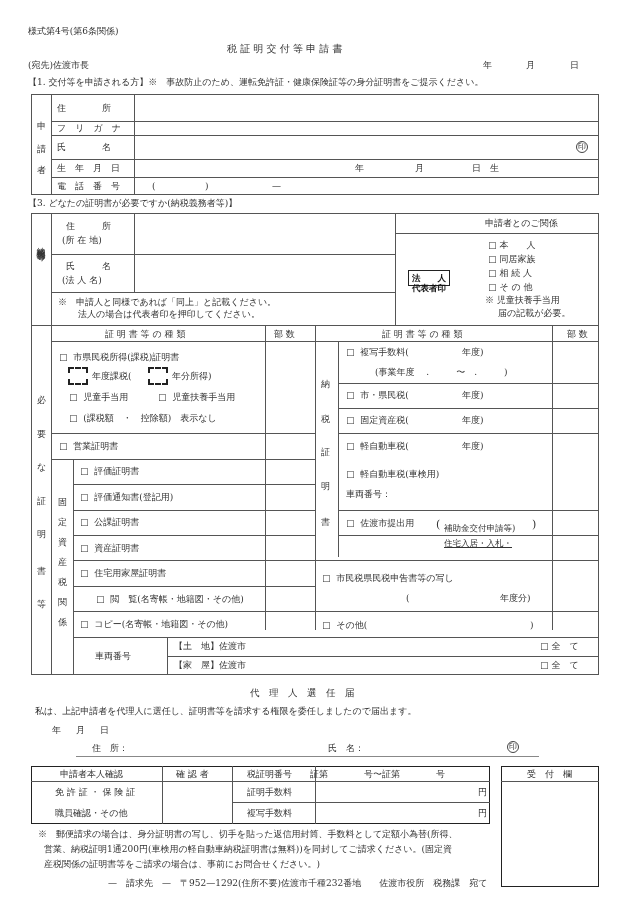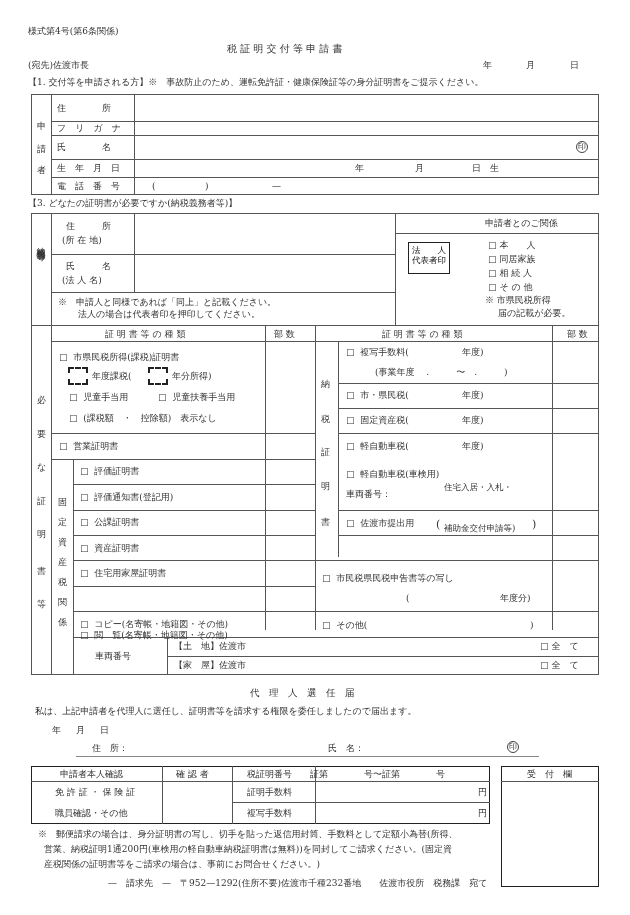--- a/index.html
+++ b/index.html
@@ -73,34 +73,34 @@
   <div class="ln v" style="left:395px;top:213px;height:112px;"></div>
   <div class="ln v" style="left:598px;top:213px;height:112px;"></div>
 </div>
 <span class="t vert" style="left:36px;top:240px;font-size:9px;">納税義務者等</span>
 <span class="t" style="left:66px;top:222px;">住　　　所</span>
 <span class="t" style="left:62px;top:236px;">(所 在 地)</span>
 <div class="abs" style="left:136px;top:215px;width:258px;height:38px;"></div>
 <span class="t" style="left:66px;top:262px;">氏　　　名</span>
 <span class="t" style="left:62px;top:276px;">(法 人 名)</span>
 <div class="abs" style="left:136px;top:256px;width:270px;height:35px;"></div>
-<div class="box" style="left:408px;top:242px;width:42px;height:32px;border:1.5px solid #222;">
+<div class="box" style="left:408px;top:270px;width:42px;height:16px;border:1.5px solid #222;font-weight:bold;">
   <span class="t" style="left:3px;top:3px;font-size:8.5px;font-family:'DejaVu Sans',sans-serif;color:#111;">法　　人</span>
   <span class="t" style="left:3px;top:13px;font-size:8.5px;font-family:'DejaVu Sans',sans-serif;color:#111;">代表者印</span>
 </div>
 <span class="t" style="left:58px;top:298px;">※　申請人と同様であれば「同上」と記載ください。</span>
 <span class="t" style="left:78px;top:310px;">法人の場合は代表者印を押印してください。</span>
 <span class="t" style="left:485px;top:219px;transform:translateX(0);">申請者とのご関係</span>
 <div>
   <span class="t" style="left:488px;top:241px;"><span class="chk"></span> <span>本　　人</span></span>
   <span class="t" style="left:488px;top:255px;"><span class="chk"></span> <span>同居家族</span></span>
   <span class="t" style="left:488px;top:269px;"><span class="chk"></span> <span>相 続 人</span></span>
   <span class="t" style="left:488px;top:283px;"><span class="chk"></span> <span>そ の 他</span></span>
 </div>
-<span class="t" style="left:485px;top:296px;">※ 市県民税所得</span>
+<span class="t" style="left:485px;top:296px;">※ 児童扶養手当用</span>
 <span class="t" style="left:498px;top:309px;">届の記載が必要。</span>
 
 <div>
   <div class="ln v" style="left:31px;top:325px;height:349px;"></div>
   <div class="ln v" style="left:51px;top:325px;height:349px;"></div>
   <div class="ln v" style="left:598px;top:325px;height:349px;"></div>
   <div class="ln h" style="left:51px;top:341px;width:548px;"></div>
   <div class="ln v" style="left:265px;top:325px;height:305px;"></div>
   <div class="ln v" style="left:315px;top:325px;height:305px;"></div>
   <div class="ln v" style="left:552px;top:325px;height:305px;"></div>
@@ -158,21 +158,21 @@
 <span class="t" style="left:58px;top:558px;">産</span>
 <span class="t" style="left:58px;top:578px;">税</span>
 <span class="t" style="left:58px;top:598px;">関</span>
 <span class="t" style="left:58px;top:618px;">係</span>
 
 <span class="t" style="left:80px;top:467px;"><span class="chk"></span>&nbsp; <span>評価証明書</span></span>
 <span class="t" style="left:80px;top:493px;"><span class="chk"></span>&nbsp; <span>評価通知書(登記用)</span></span>
 <span class="t" style="left:80px;top:518px;"><span class="chk"></span>&nbsp; <span>公課証明書</span></span>
 <span class="t" style="left:80px;top:544px;"><span class="chk"></span>&nbsp; <span>資産証明書</span></span>
 <span class="t" style="left:80px;top:569px;"><span class="chk"></span>&nbsp; <span>住宅用家屋証明書</span></span>
-<span class="t" style="left:80px;top:595px;margin-top:36px;"><span class="chk"></span>&nbsp; <span>閲　覧(名寄帳・地籍図・その他)</span></span>
+<span class="t" style="left:96px;top:595px;"><span class="chk"></span>&nbsp; <span>閲　覧(名寄帳・地籍図・その他)</span></span>
 <span class="t" style="left:80px;top:620px;"><span class="chk"></span>&nbsp; <span>コピー(名寄帳・地籍図・その他)</span></span>
 
 <span class="t" style="left:95px;top:652px;">車両番号</span>
 <span class="t" style="left:174px;top:642px;">【土　地】佐渡市</span>
 <div class="abs" style="left:260px;top:639px;width:270px;height:16px;"></div>
 <span class="t" style="left:540px;top:642px;"><span class="chk"></span> <span>全　て</span></span>
 <span class="t" style="left:174px;top:661px;">【家　屋】佐渡市</span>
 <div class="abs" style="left:260px;top:658px;width:270px;height:15px;"></div>
 <span class="t" style="left:540px;top:661px;"><span class="chk"></span> <span>全　て</span></span>
 
@@ -189,21 +189,21 @@
 <span class="t" style="left:462px;top:391px;">年度)</span>
 <span class="t" style="left:346px;top:416px;"><span class="chk"></span>&nbsp; <span>固定資産税(</span></span>
 <span class="t" style="left:462px;top:416px;">年度)</span>
 <span class="t" style="left:346px;top:442px;"><span class="chk"></span>&nbsp; <span>軽自動車税(</span></span>
 <span class="t" style="left:462px;top:442px;">年度)</span>
 <span class="t" style="left:346px;top:470px;"><span class="chk"></span>&nbsp; <span>軽自動車税(車検用)</span></span>
 <span class="t" style="left:346px;top:490px;">車両番号：</span>
 <div class="abs" style="left:400px;top:486px;width:150px;height:16px;"></div>
 <span class="t" style="left:346px;top:519px;"><span class="chk"></span>&nbsp; <span>佐渡市提出用</span></span>
 <span class="t" style="left:436px;top:519px;font-size:11px;">(</span>
-<span class="t" style="left:444px;top:483px;font-size:8.5px;">住宅入居・入札・</span>
+<span class="t" style="left:444px;top:539px;font-size:8.5px;text-decoration:underline;">住宅入居・入札・</span>
 <span class="t" style="left:444px;top:524px;font-size:8.5px;">補助金交付申請等)</span>
 <span class="t" style="left:532px;top:519px;font-size:11px;">)</span>
 <span class="t" style="left:322px;top:574px;"><span class="chk"></span>&nbsp; <span>市民税県民税申告書等の写し</span></span>
 <span class="t" style="left:406px;top:594px;">(</span>
 <span class="t" style="left:500px;top:594px;">年度分)</span>
 <span class="t" style="left:322px;top:621px;"><span class="chk"></span>&nbsp; <span>その他(</span></span>
 <span class="t" style="left:530px;top:621px;">)</span>
 
 <div class="abs" style="left:266px;top:343px;width:48px;height:89px;"></div>
 <div class="abs" style="left:266px;top:435px;width:48px;height:23px;"></div>

